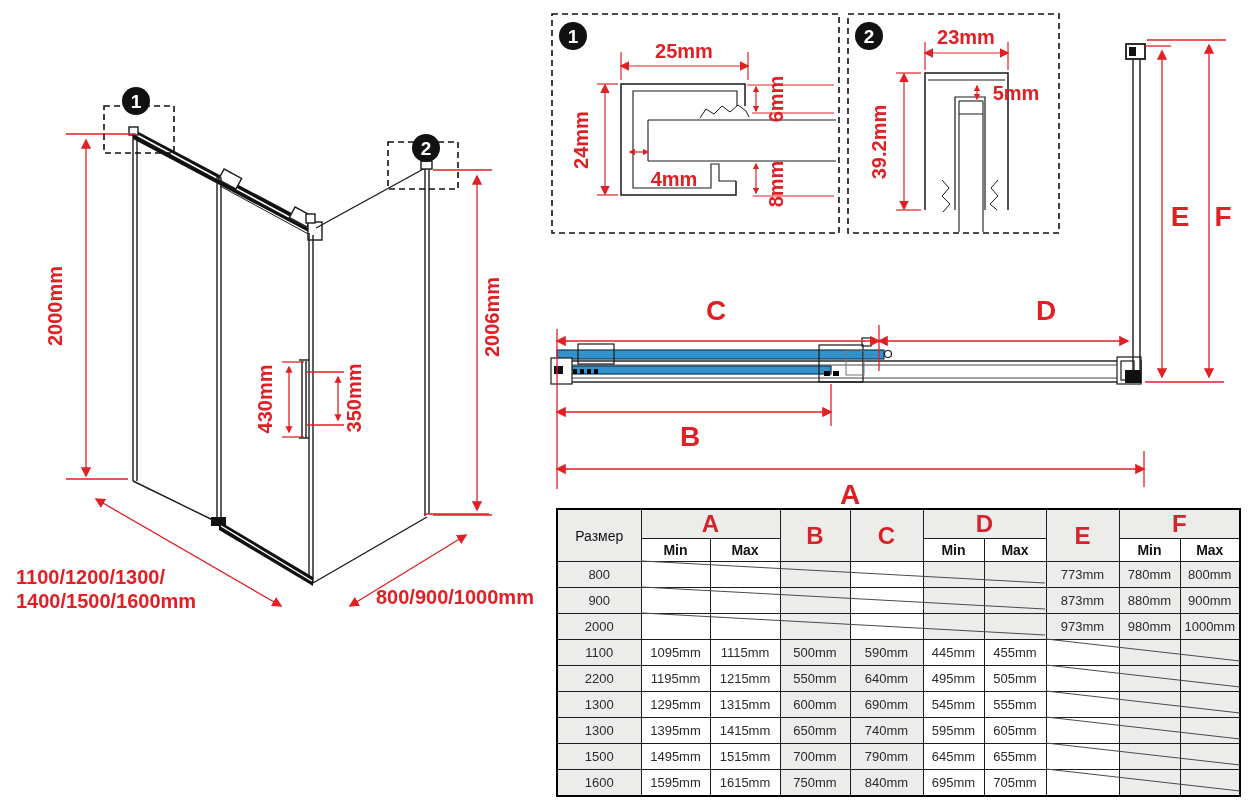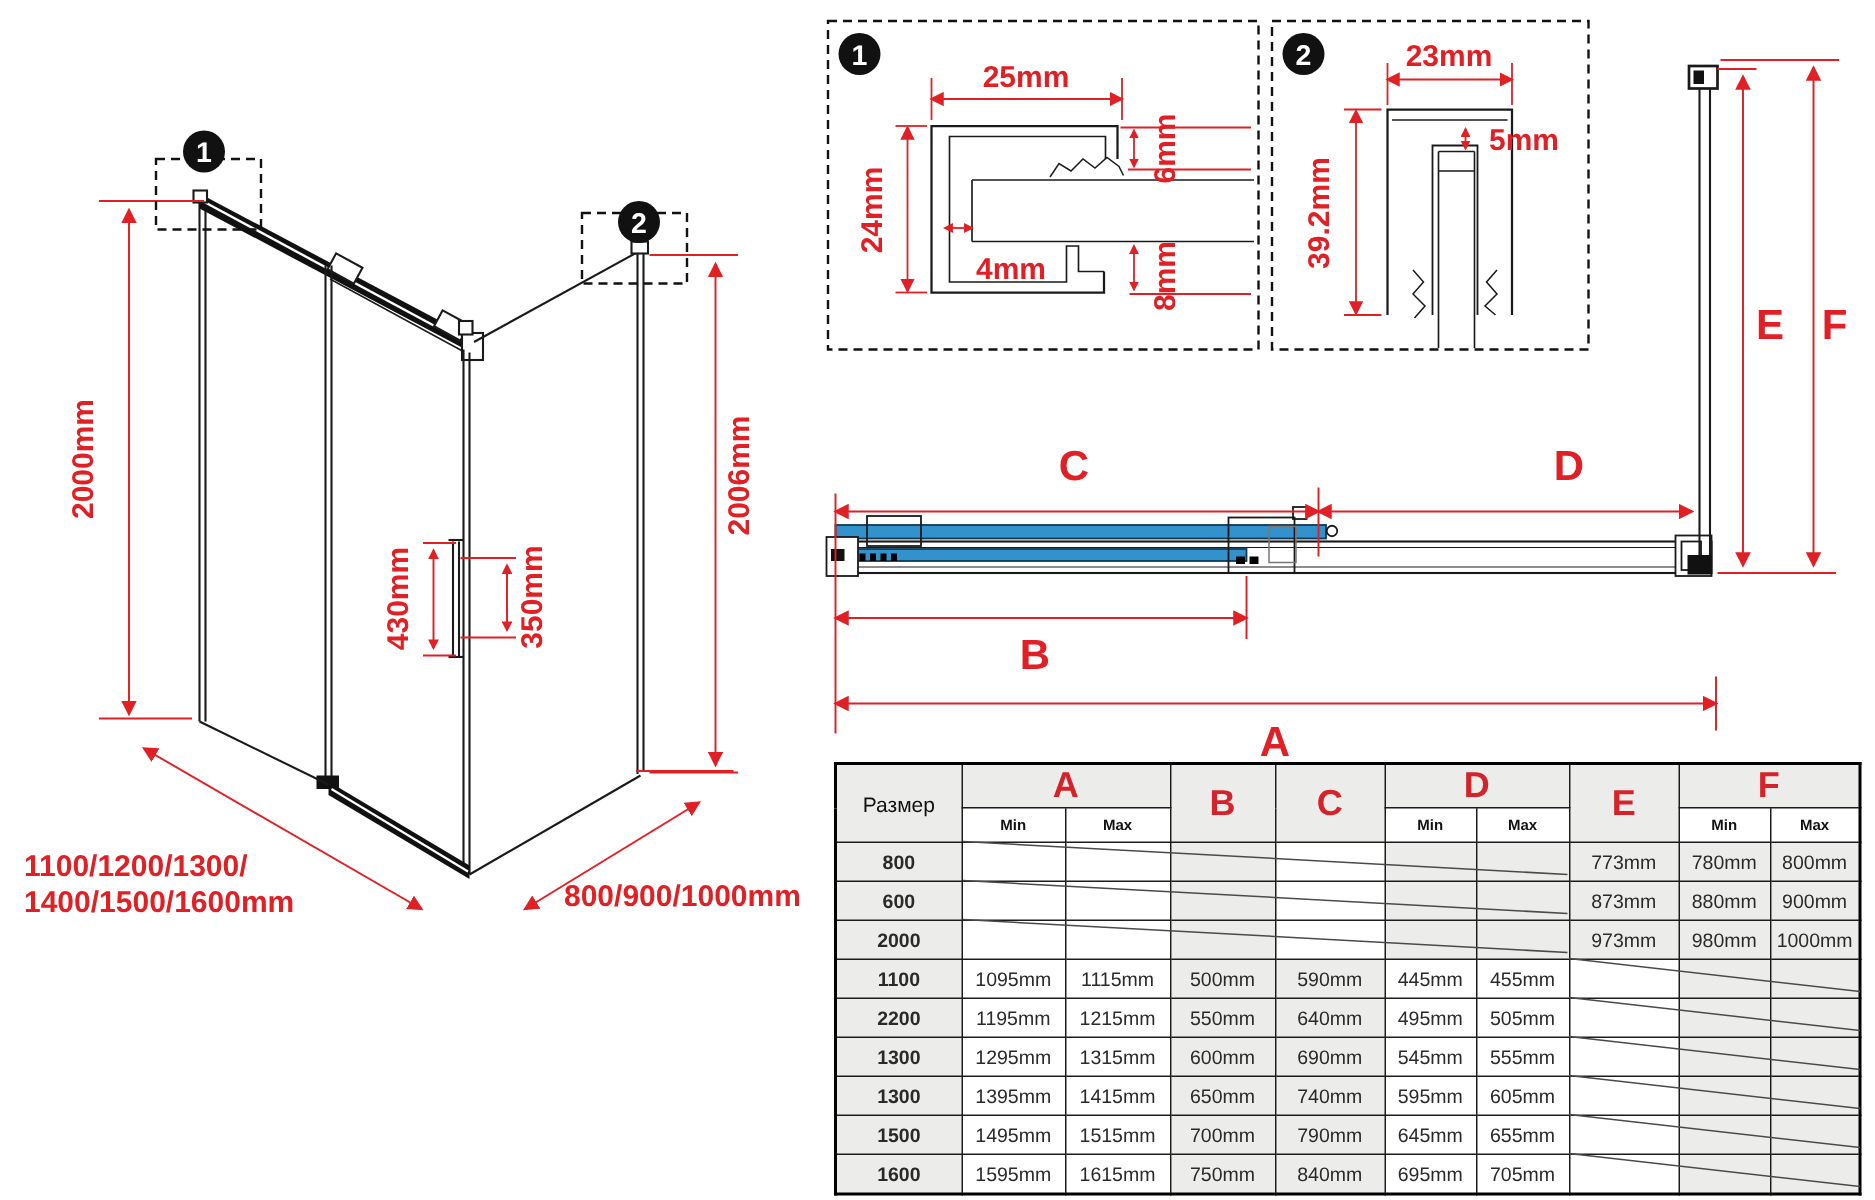--- a/index.html
+++ b/index.html
@@ -12,25 +12,25 @@
   .badgetxt{fill:#ffffff;font-size:19px;font-weight:bold;}
   .blk{stroke:#1a1a1a;fill:none;}
   .red{stroke:#e02025;fill:none;}
   
   #specs{position:absolute;left:556px;top:508px;z-index:2;}
   #specs .wrap{position:relative;}
   table{border-collapse:collapse;table-layout:fixed;border:2px solid #000;background:#fff;}
   th,td{border:1px solid #1c1c1c;padding:0;text-align:center;vertical-align:middle;
         overflow:hidden;white-space:nowrap;}
   tr.ghead th{height:28px;margin-top:19px;}
-  tr.subhead th{height:22px;font-size:10px;font-weight:bold;color:#111;}
+  tr.subhead th{height:22px;font-size:14px;font-weight:bold;color:#111;}
   tr.data td{height:25px;font-size:13px;color:#2a2a2a;}
   .hletter{color:#d5232b;font-size:24px;font-weight:bold;}
   .sizehdr{font-size:14px;font-weight:normal;color:#111;}
-  .sizecol{font-weight:bold;font-size:13.5px;color:#111;}
+  .sizecol{font-weight:normal;font-size:13.5px;color:#111;}
   .shade{background:#ececea;}
   #diag{position:absolute;left:0;top:0;pointer-events:none;z-index:3;}
 </style>
 </head>
 <body>
 
 <svg id="art" width="1250" height="800" viewBox="0 0 1250 800">
   <defs>
     <marker id="ar" viewBox="0 0 10 10" refX="8.5" refY="5" markerWidth="8" markerHeight="8" orient="auto-start-reverse">
       <path d="M0 0L10 5L0 10z" fill="#e02025"></path>
@@ -264,21 +264,21 @@
             <td></td>
             <td class="shade"></td>
             <td></td>
             <td class="shade"></td>
             <td class="shade"></td>
             <td class="shade">773mm</td>
             <td class="shade">780mm</td>
             <td class="shade">800mm</td>
           </tr>
     <tr class="data">
-            <td class="shade sizecol">600</td>
+            <td class="shade sizecol">900</td>
             <td></td>
             <td></td>
             <td class="shade"></td>
             <td></td>
             <td class="shade"></td>
             <td class="shade"></td>
             <td class="shade">873mm</td>
             <td class="shade">880mm</td>
             <td class="shade">900mm</td>
           </tr>

